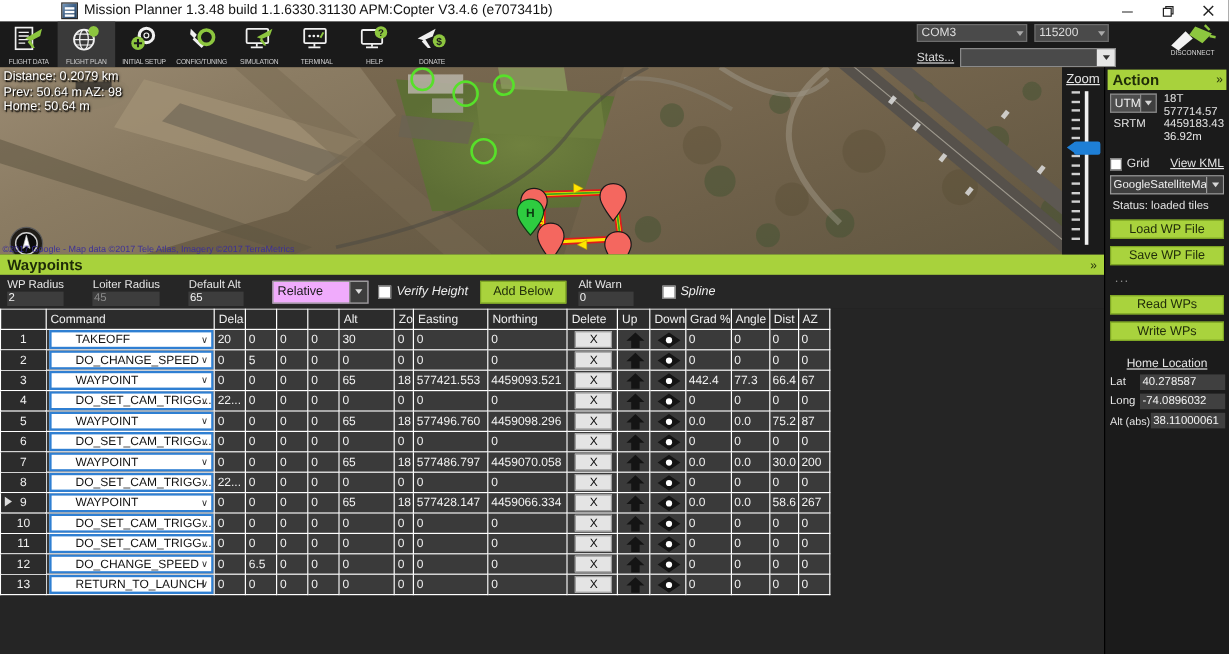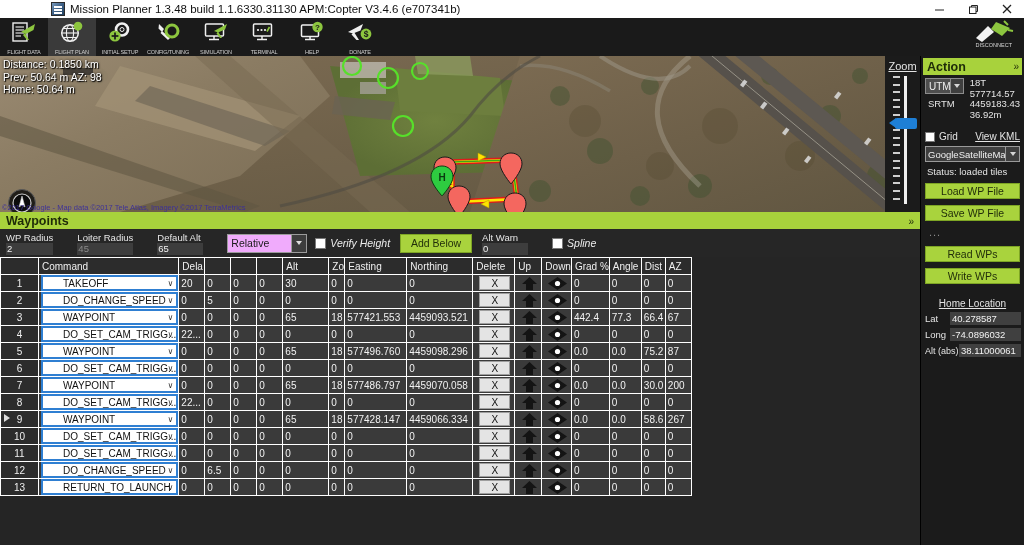--- a/index.html
+++ b/index.html
@@ -403,20 +403,41 @@
           <path d="M1 11 L16 3 L13.5 9.5 L6 12.5 Z" fill="#f0f0f0"></path>
           <path d="M7 11 L12 19 L9.5 19 L4.5 13.5 Z" fill="#f0f0f0"></path>
           <circle cx="19" cy="13" r="5.4" fill="#8dc63f"></circle>
           <text x="19" y="16.4" font-size="8.5" font-weight="bold" fill="#1a1a1a" text-anchor="middle" font-family="Liberation Sans, sans-serif">$</text>
         </svg>
       </div>
       <div class="tlabel">DONATE</div>
     </div>
   </div>
 
+  <div class="conn">
+    <div class="conn-row1">
+      <div class="combo">
+        <span>COM3</span>
+        <span class="arrow"></span>
+      </div>
+      <div class="combo">
+        <span>115200</span>
+        <span class="arrow"></span>
+      </div>
+    </div>
+    <div class="conn-row2">
+      <span class="stats-link">Stats...</span>
+      <div class="stat-combo">
+        <span></span>
+        <span class="dbtn">
+            <i></i>
+          </span>
+      </div>
+    </div>
+  </div>
 
   <div class="disconnect">
     <svg width="40" height="26" viewBox="0 0 40 26">
       <path d="M2 20 L14 8 L20 14 L8 24 Z" fill="#f2f2f2"></path>
       <path d="M22 4 L36 10 L28 18 L17 11 Z" fill="#8dc63f"></path>
       <line x1="30" y1="3" x2="34" y2="7" stroke="#8dc63f" stroke-width="2"></line>
       <line x1="34" y1="12" x2="39" y2="13" stroke="#8dc63f" stroke-width="2"></line>
     </svg>
     <div class="dlabel">DISCONNECT</div>
   </div>
@@ -521,21 +542,21 @@
         <path d="M526 148 c0,-7 -5,-11 -11,-11 c-6,0 -11,4 -11,11 c0,7 11,20 11,20 c0,0 11,-13 11,-20 z" fill="#f4675f" stroke="#1a1a1a" stroke-width="1"></path>
       </g>
 
       <g>
         <path d="M453 121 c0,-7 -5,-11 -11,-11 c-6,0 -11,4 -11,11 c0,7 11,19 11,19 c0,0 11,-12 11,-19 z" fill="#2ecc40" stroke="#0d3d12" stroke-width="1"></path>
         <text x="442" y="125" font-size="10" font-weight="bold" fill="#0b3a10" text-anchor="middle" font-family="Liberation Sans, sans-serif">H</text>
       </g>
     </svg>
 
     <div class="overlay-text">
-      <div>Distance: 0.1850 km</div>
+      <div>Distance: 0.2079 km</div>
       <div>Prev: 50.64 m AZ: 98</div>
       <div>Home: 50.64 m</div>
     </div>
 
     <div class="compass">
       <svg width="20" height="20" viewBox="0 0 20 20">
         <circle cx="10" cy="10" r="9" fill="#0c0c0c" stroke="#cfcfcf" stroke-width="1.2"></circle>
         <path d="M10 3 L13 14 L10 12 L7 14 Z" fill="#ffffff" stroke="#cfcfcf" stroke-width="0.6"></path>
       </svg>
     </div>

